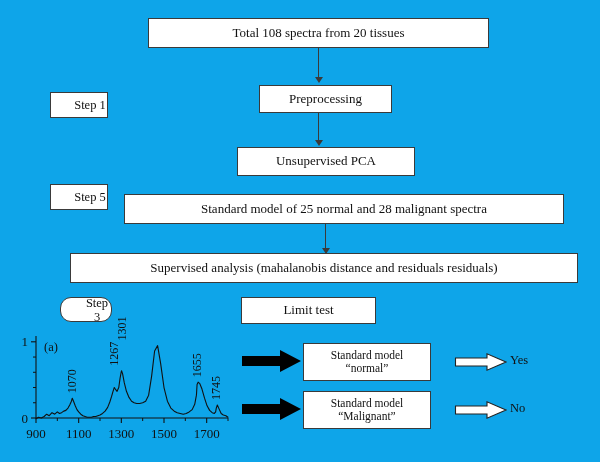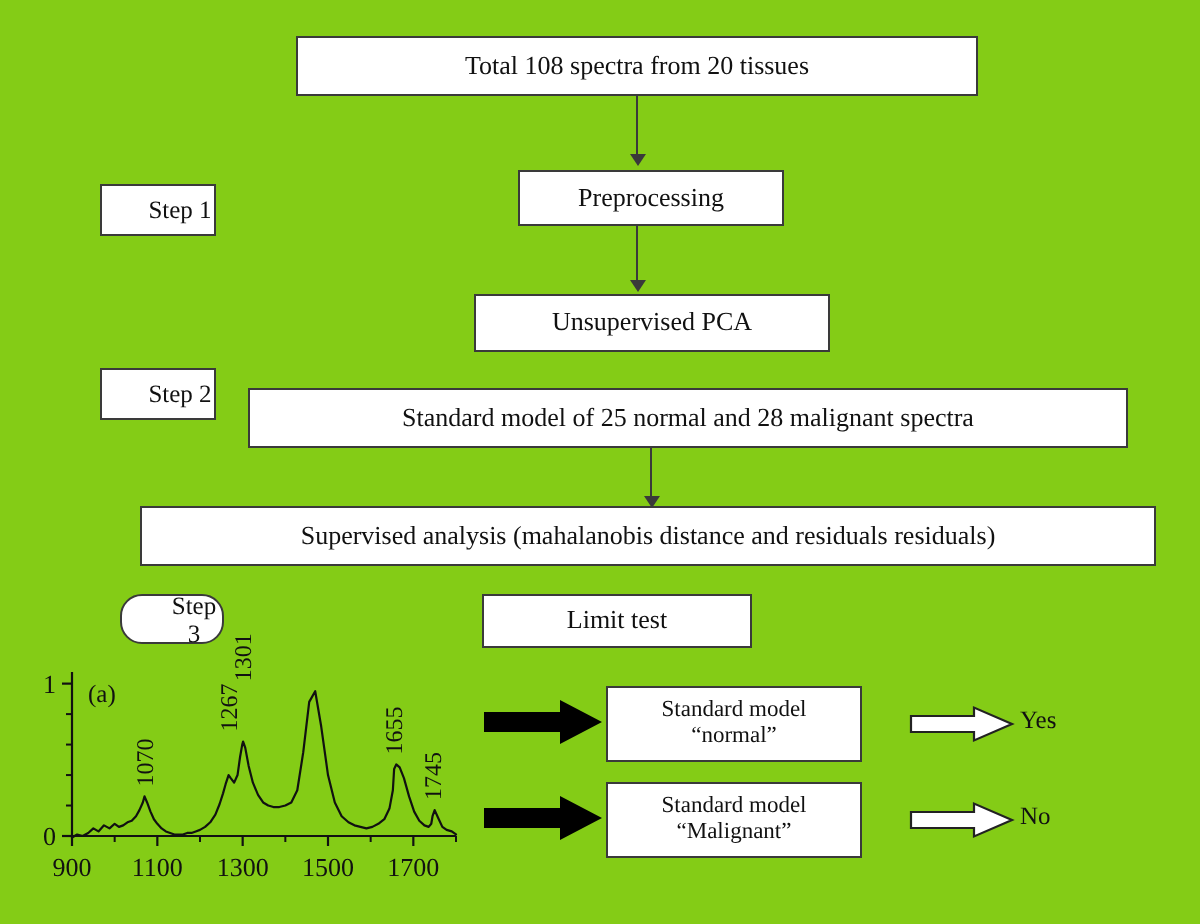--- a/index.html
+++ b/index.html
@@ -4,21 +4,21 @@
 <style>
   html, body {
     margin: 0;
     padding: 0;
     background: #ffffff;
   }
   #page {
     position: relative;
     width: 600px;
     height: 462px;
-    background: #84cc16;
+    background: #0ea5e9;
     font-family: "Liberation Serif", serif;
     color: #111111;
     overflow: hidden;
   }
   .box {
     position: absolute;
     box-sizing: border-box;
     border: 1px solid #3a3a3a;
     background: #ffffff;
     display: flex;
@@ -85,21 +85,21 @@
     <span>Preprocessing</span>
   </div>
   <div class="vline" style="left:318px; top:113px; height:28px;"></div>
   <div class="arrowhead-down" style="left:315px; top:140px;"></div>
 
   <div class="box flow-box" style="left:237px; top:147px; width:178px; height:29px;">
     <span>Unsupervised PCA</span>
   </div>
 
   <div class="box step-box" style="left:50px; top:184px; width:58px; height:26px;">
-    <span>Step 2</span>
+    <span>Step 5</span>
   </div>
 
   <div class="box flow-box" style="left:124px; top:194px; width:440px; height:30px;">
     <span>Standard model of 25 normal and 28 malignant spectra</span>
   </div>
   <div class="vline" style="left:325px; top:224px; height:25px;"></div>
   <div class="arrowhead-down" style="left:322px; top:248px;"></div>
 
   <div class="box flow-box" style="left:70px; top:253px; width:508px; height:30px;">
     <span>Supervised analysis (mahalanobis distance and residuals residuals)</span>

